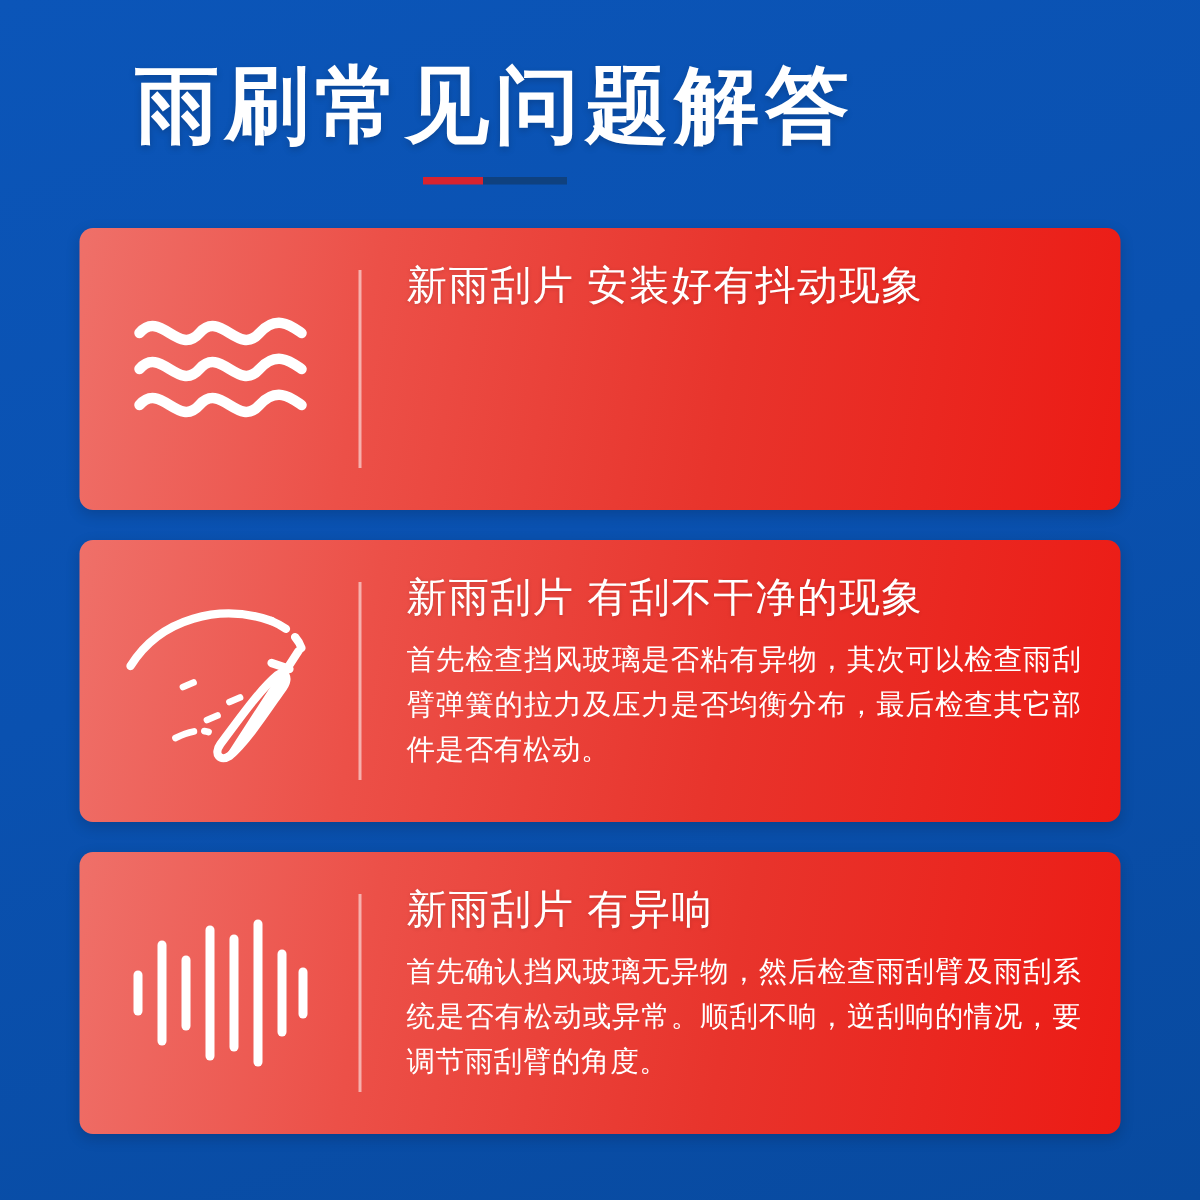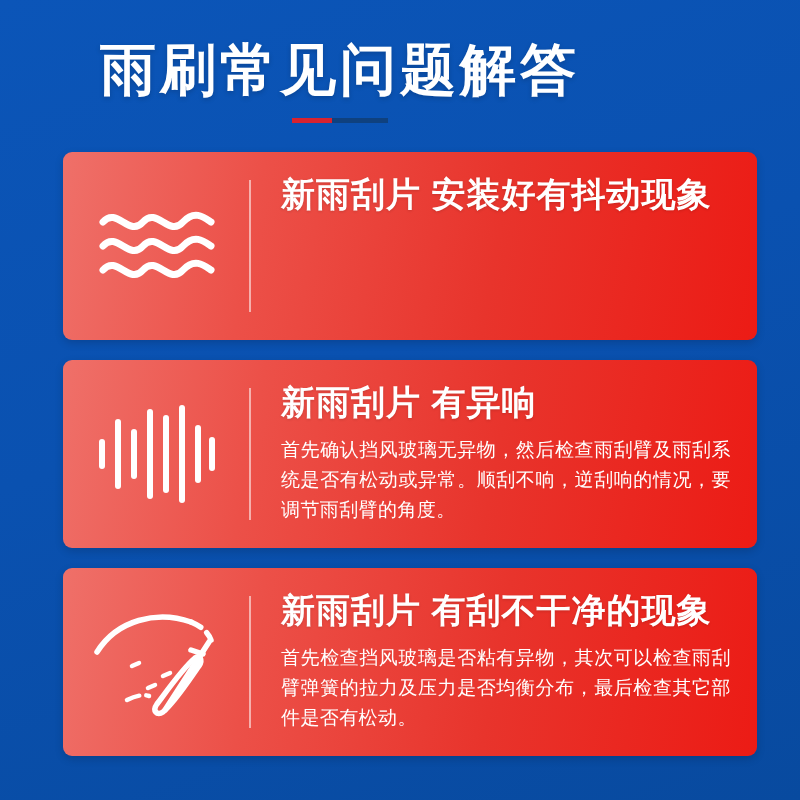--- a/index.html
+++ b/index.html
@@ -12,21 +12,20 @@
 
   body {
     font-family: "Liberation Sans", "DejaVu Sans", sans-serif;
     background: linear-gradient(160deg, #0b55b8 0%, #0a51b0 45%, #084a9f 100%);
   }
 
   .page {
     position: relative;
     width: 660px;
     height: 800px;
-    margin-left: 10px;
   }
 
   
   .header {
     padding-top: 38px;
     text-align: center;
   }
 
   .page-title {
     font-size: 56px;
@@ -94,22 +93,22 @@
 
   .card-body {
     flex: 1 1 auto;
     padding: 22px 26px 18px 30px;
     display: flex;
     flex-direction: column;
     justify-content: flex-start;
   }
 
   .card-title {
-    font-size: 34px;
-    font-weight: bold;
+    font-size: 27px;
+    font-weight: normal;
     color: #ffffff;
     letter-spacing: 1px;
     line-height: 1.2;
     margin-bottom: 12px;
     text-shadow: 0 1px 3px rgba(0,0,0,0.14);
   }
 
   .card-text {
     font-size: 19px;
     color: #ffffff;
@@ -144,20 +143,48 @@
           <svg class="icon-svg" width="120" height="84" viewBox="0 0 120 84" fill="none" stroke="#ffffff" stroke-width="7" stroke-linecap="round">
             <path d="M6 18 C20 2, 32 34, 46 18 C60 2, 72 34, 86 18 C98 5, 108 14, 114 18"></path>
             <path d="M6 42 C20 26, 32 58, 46 42 C60 26, 72 58, 86 42 C98 29, 108 38, 114 42"></path>
             <path d="M6 66 C20 50, 32 82, 46 66 C60 50, 72 82, 86 66 C98 53, 108 62, 114 66"></path>
           </svg>
         </span>
         <div class="card-divider"></div>
       </div>
       <div class="card-body">
         <div class="card-title">新雨刮片 安装好有抖动现象</div>
+      </div>
+    </div>
+
+    <div class="card">
+      <div class="card-icon">
+        <span>
+          <svg class="icon-svg" width="132" height="112" viewBox="0 0 132 112" fill="none" stroke="#ffffff" stroke-width="5.5" stroke-linecap="round" stroke-linejoin="round">
+
+            <path d="M6 46 C26 14, 66 4, 100 16"></path>
+            <path d="M100 16 C112 21, 118 28, 120 34" stroke-dasharray="11 8"></path>
+
+            <path d="M118 36 L74 104"></path>
+
+            <path d="M104 52 C92 62, 78 82, 66 98 C61 105, 66 110, 72 106 C84 96, 98 74, 108 60 C112 54, 109 48, 104 52 Z"></path>
+
+            <path d="M100 44 L112 48"></path>
+
+            <path d="M41 60 l7 -3" stroke-width="4.5"></path>
+            <path d="M72 70 l7 -3" stroke-width="4.5"></path>
+            <path d="M57 82 l7 -3" stroke-width="4.5"></path>
+            <path d="M36 94 C44 90, 52 88, 58 90" stroke-width="4.5" stroke-dasharray="13 7"></path>
+          </svg>
+        </span>
+        <div class="card-divider"></div>
+      </div>
+      <div class="card-body">
+        <div class="card-title">新雨刮片 有刮不干净的现象</div>
+        <div class="card-text">首先检查挡风玻璃是否粘有异物，其次可以检查雨刮臂弹簧的拉力及压力是否均衡分布，最后检查其它部件是否有松动。</div>
       </div>
     </div>
 
     <div class="card">
       <div class="card-icon">
         <span>
           <svg class="icon-svg" width="122" height="104" viewBox="0 0 122 104" fill="none" stroke="#ffffff" stroke-width="6" stroke-linecap="round">
             <path d="M6 40 L6 64"></path>
             <path d="M22 20 L22 84"></path>
             <path d="M38 30 L38 74"></path>
@@ -169,42 +196,14 @@
           </svg>
         </span>
         <div class="card-divider"></div>
       </div>
       <div class="card-body">
         <div class="card-title">新雨刮片 有异响</div>
         <div class="card-text">首先确认挡风玻璃无异物，然后检查雨刮臂及雨刮系统是否有松动或异常。顺刮不响，逆刮响的情况，要调节雨刮臂的角度。</div>
       </div>
     </div>
 
-    <div class="card">
-      <div class="card-icon">
-        <span>
-          <svg class="icon-svg" width="132" height="112" viewBox="0 0 132 112" fill="none" stroke="#ffffff" stroke-width="5.5" stroke-linecap="round" stroke-linejoin="round">
-
-            <path d="M6 46 C26 14, 66 4, 100 16"></path>
-            <path d="M100 16 C112 21, 118 28, 120 34" stroke-dasharray="11 8"></path>
-
-            <path d="M118 36 L74 104"></path>
-
-            <path d="M104 52 C92 62, 78 82, 66 98 C61 105, 66 110, 72 106 C84 96, 98 74, 108 60 C112 54, 109 48, 104 52 Z"></path>
-
-            <path d="M100 44 L112 48"></path>
-
-            <path d="M41 60 l7 -3" stroke-width="4.5"></path>
-            <path d="M72 70 l7 -3" stroke-width="4.5"></path>
-            <path d="M57 82 l7 -3" stroke-width="4.5"></path>
-            <path d="M36 94 C44 90, 52 88, 58 90" stroke-width="4.5" stroke-dasharray="13 7"></path>
-          </svg>
-        </span>
-        <div class="card-divider"></div>
-      </div>
-      <div class="card-body">
-        <div class="card-title">新雨刮片 有刮不干净的现象</div>
-        <div class="card-text">首先检查挡风玻璃是否粘有异物，其次可以检查雨刮臂弹簧的拉力及压力是否均衡分布，最后检查其它部件是否有松动。</div>
-      </div>
-    </div>
-
   </div>
 </div>
 
 </body></html>

